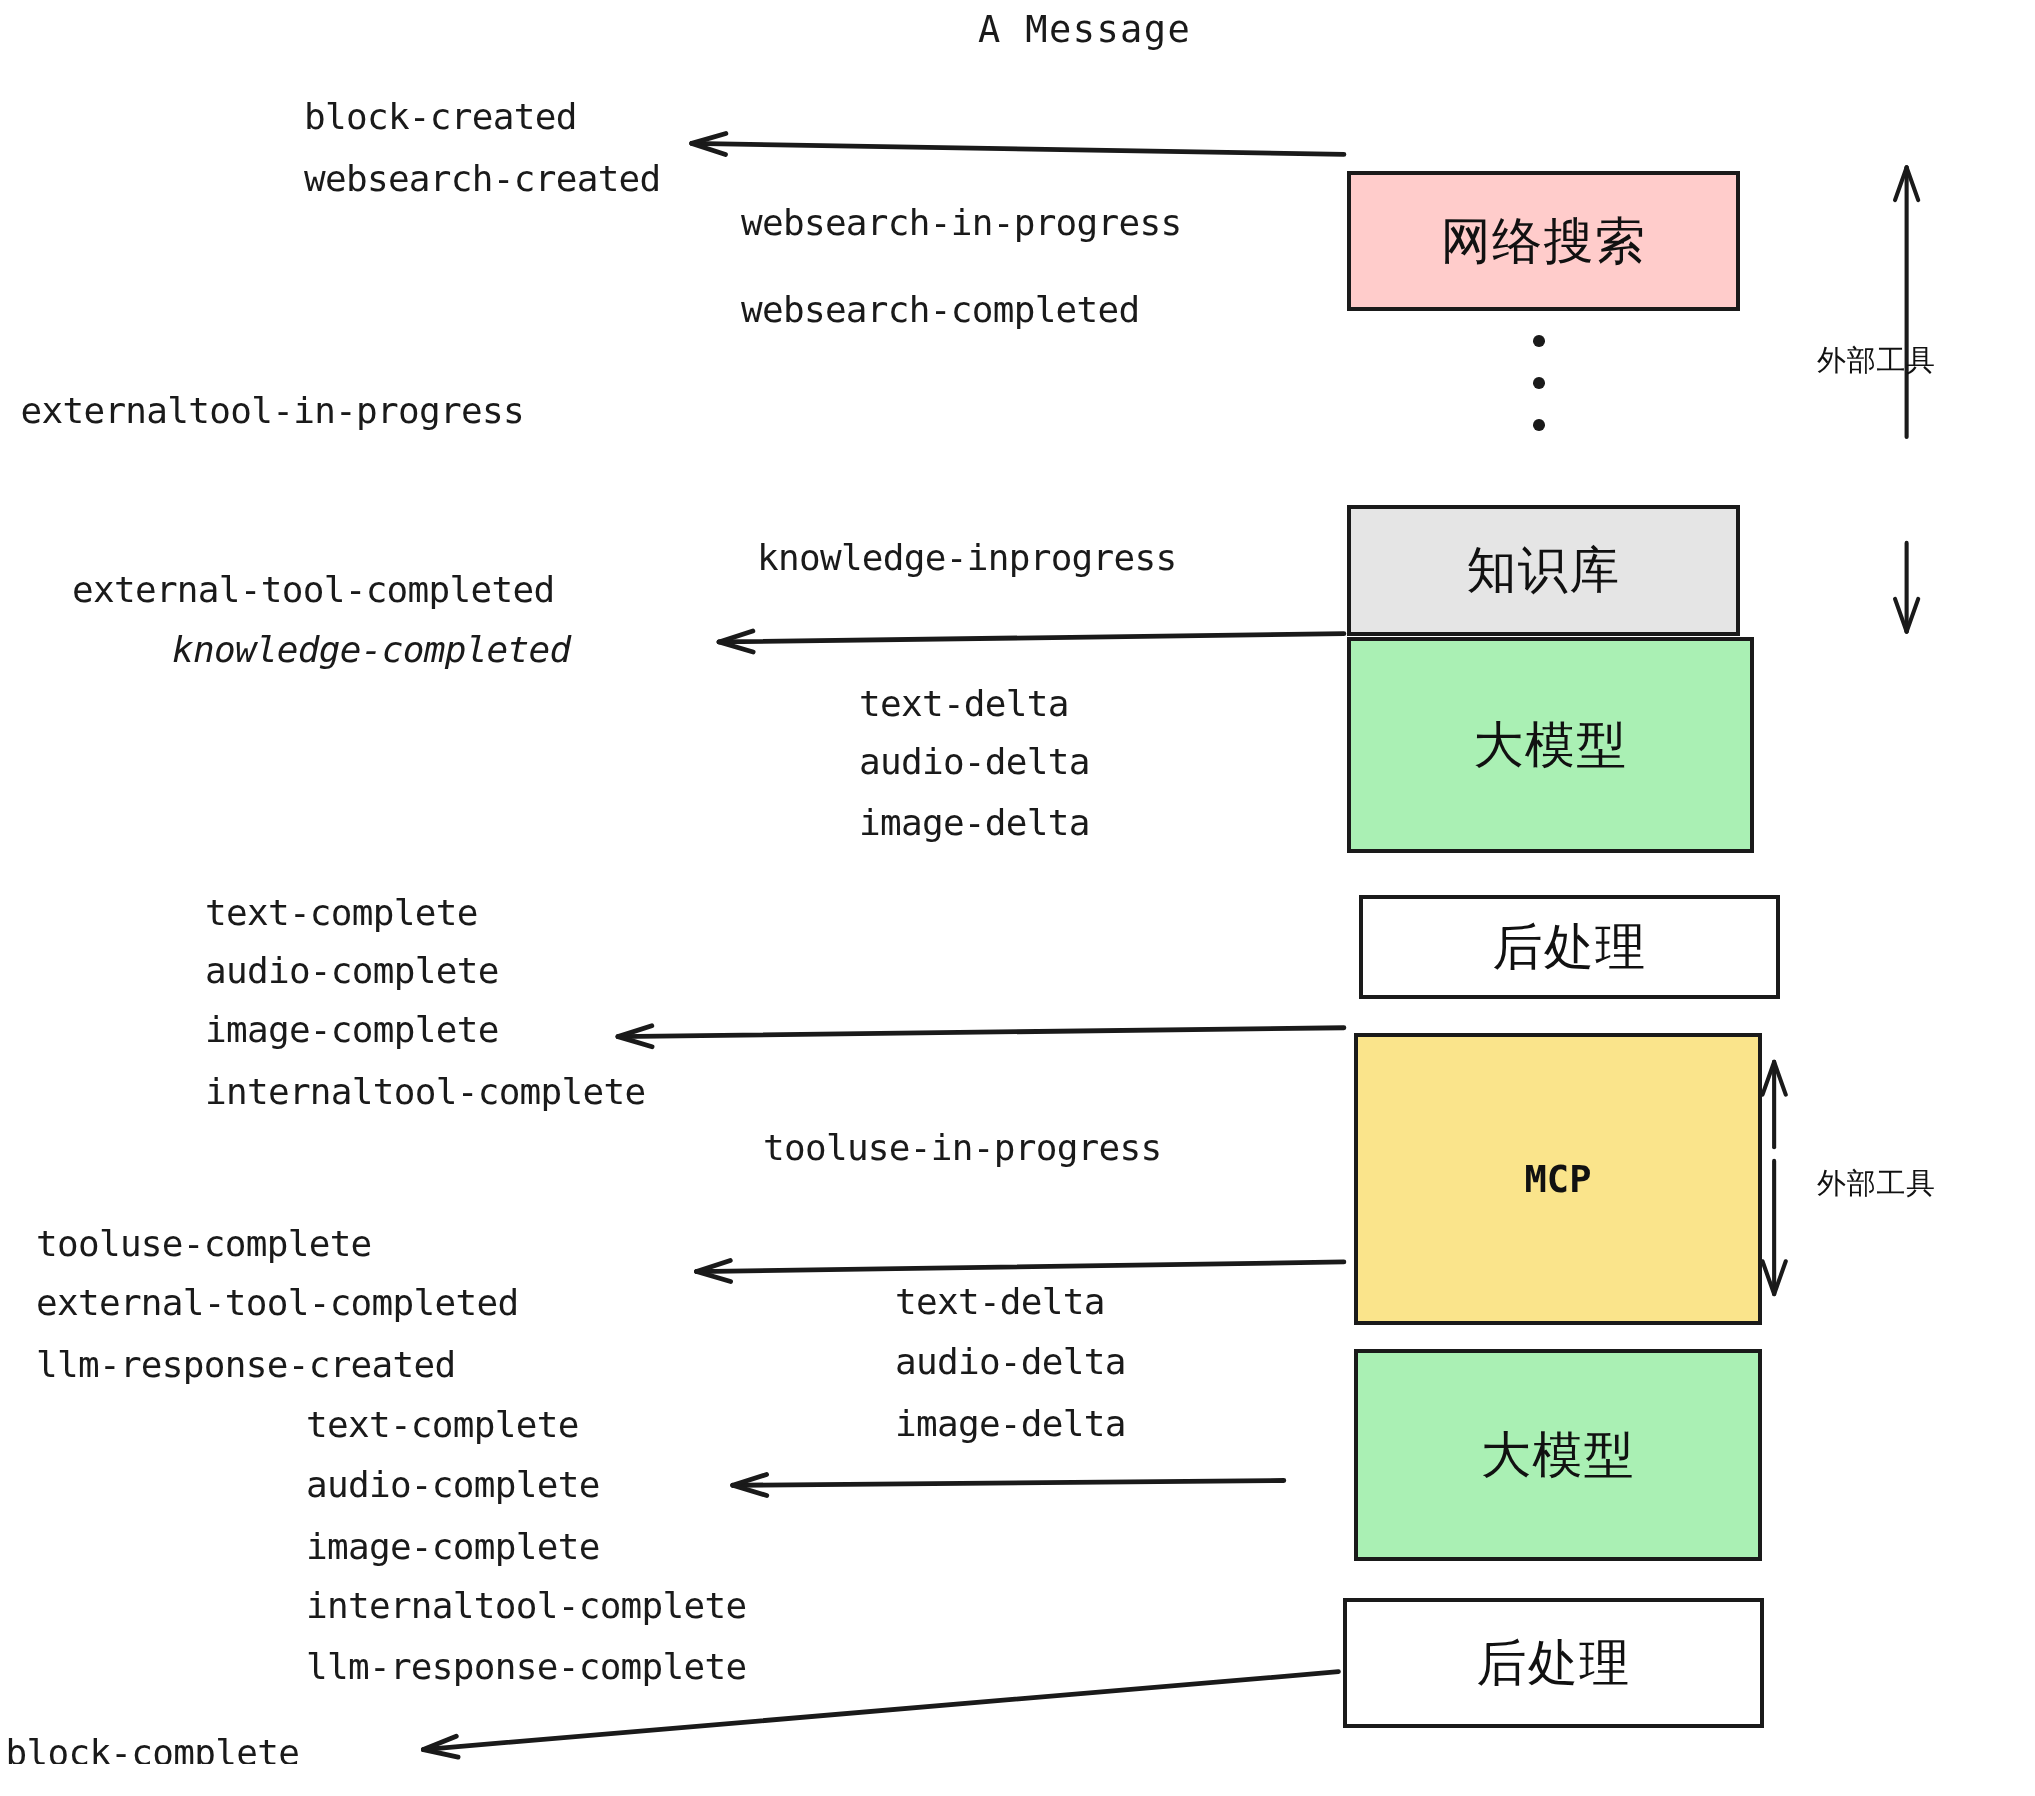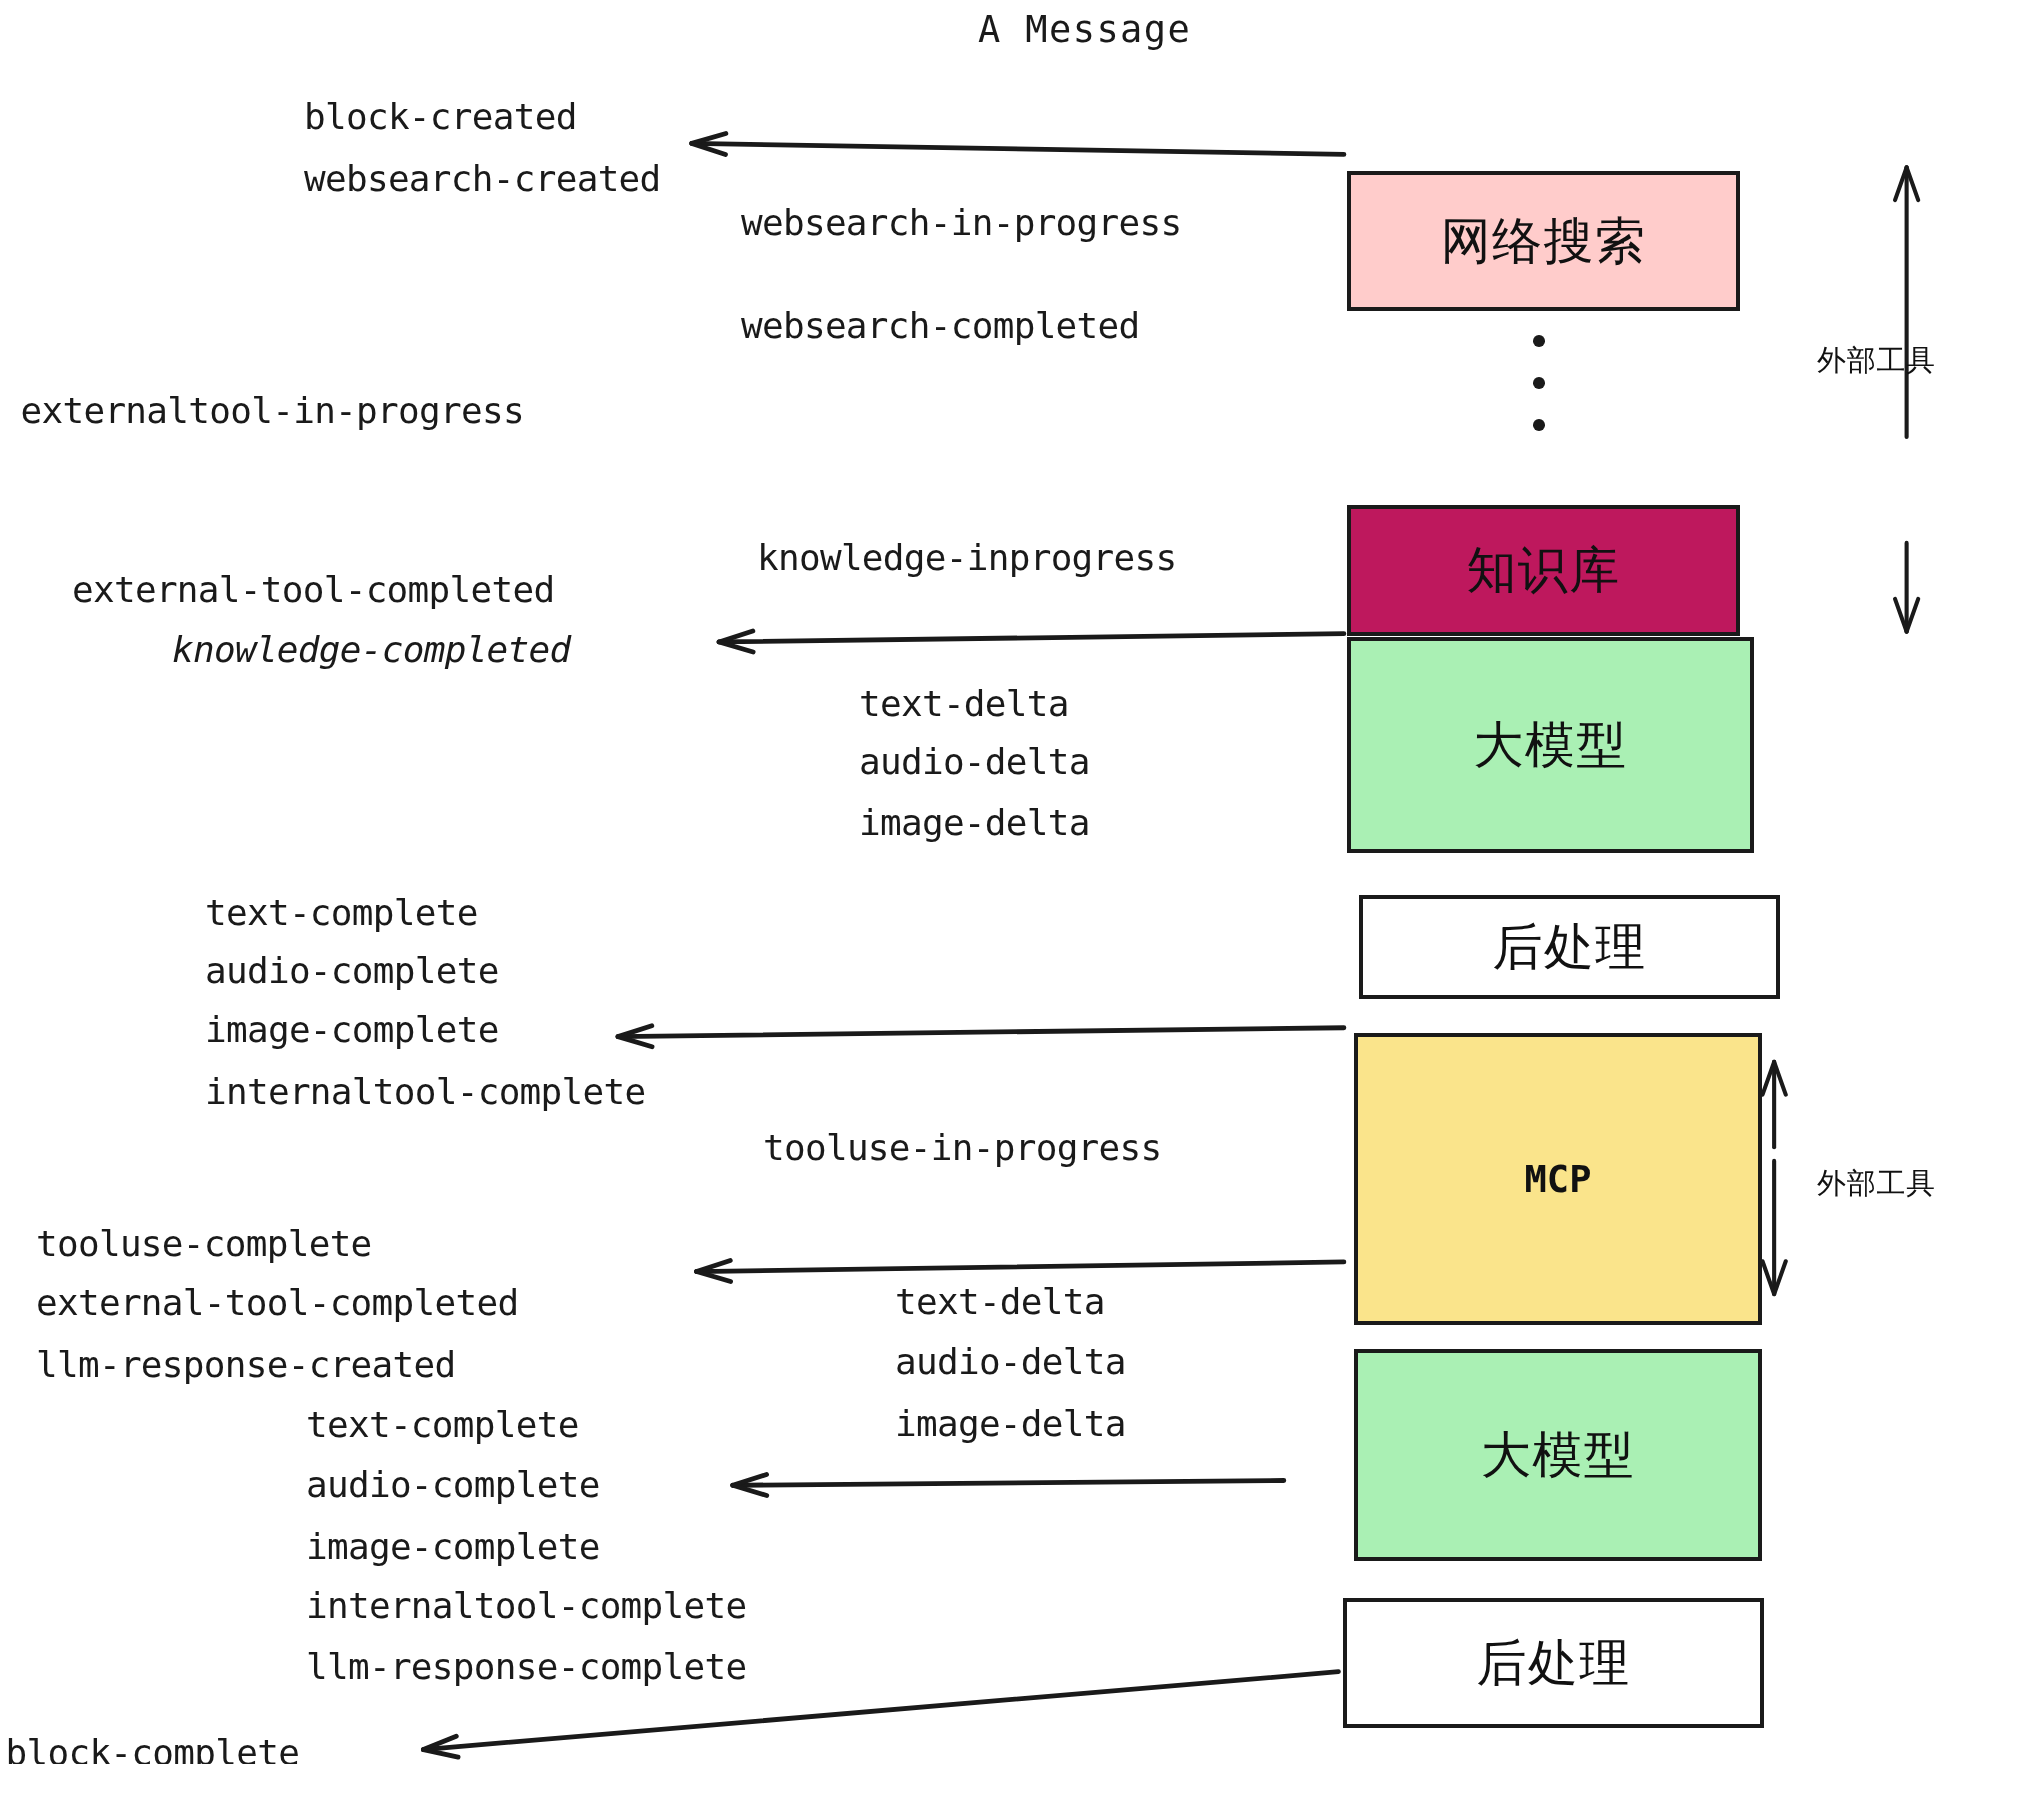--- a/index.html
+++ b/index.html
@@ -145,21 +145,21 @@
           <line x1="2598" y1="1895" x2="2581" y2="1847"></line>
           <line x1="2598" y1="1895" x2="2615" y2="1847"></line>
         </g>
       </g>
   </svg>
 
   <div id="boxes-layer">
       <div class="box" style="left: 1347px; top: 171px; width: 393px; height: 140px; background: rgb(255, 204, 203);">
         <span class="boxlabel">网络搜索</span>
       </div>
-      <div class="box" style="left: 1347px; top: 505px; width: 393px; height: 131px; background: #be185d;">
+      <div class="box" style="left: 1347px; top: 505px; width: 393px; height: 131px; background: #e5e5e5;">
         <span class="boxlabel">知识库</span>
       </div>
       <div class="box" style="left: 1347px; top: 637px; width: 407px; height: 216px; background: rgb(170, 240, 180);">
         <span class="boxlabel">大模型</span>
       </div>
       <div class="box" style="left: 1359px; top: 895px; width: 421px; height: 104px; background: rgb(255, 255, 255);">
         <span class="boxlabel">后处理</span>
       </div>
       <div class="box mcp" style="left: 1354px; top: 1033px; width: 408px; height: 292px; background: rgb(250, 228, 139);">
         <span class="boxlabel">MCP</span>
@@ -175,21 +175,21 @@
   <div class="dots" id="dots-el" style="left: 1532px; top: 335px; height: 96px; width: 13.7px;">
     <span></span>
     <span></span>
     <span></span>
   </div>
 
   <div id="events-layer">
       <div class="evt" style="left: 304px; top: 99px;">block-created</div>
       <div class="evt" style="left: 304px; top: 161px;">websearch-created</div>
       <div class="evt" style="left: 741px; top: 205px;">websearch-in-progress</div>
-      <div class="evt" style="left: 741px; top: 308px; text-align: center;">websearch-completed</div>
+      <div class="evt" style="left: 741px; top: 292px; text-align: center;">websearch-completed</div>
       <div class="evt" style="left: 20.5px; top: 393px;">externaltool-in-progress</div>
       <div class="evt" style="left: 757px; top: 540px;">knowledge-inprogress</div>
       <div class="evt" style="left: 72px; top: 572px;">external-tool-completed</div>
       <div class="evt" style="left: 172px; top: 632px; font-style: italic;">knowledge-completed</div>
       <div class="evt" style="left: 859px; top: 686px;">text-delta</div>
       <div class="evt" style="left: 859px; top: 744px;">audio-delta</div>
       <div class="evt" style="left: 859px; top: 805px;">image-delta</div>
       <div class="evt" style="left: 205px; top: 895px;">text-complete</div>
       <div class="evt" style="left: 205px; top: 953px;">audio-complete</div>
       <div class="evt" style="left: 205px; top: 1012px;">image-complete</div>

